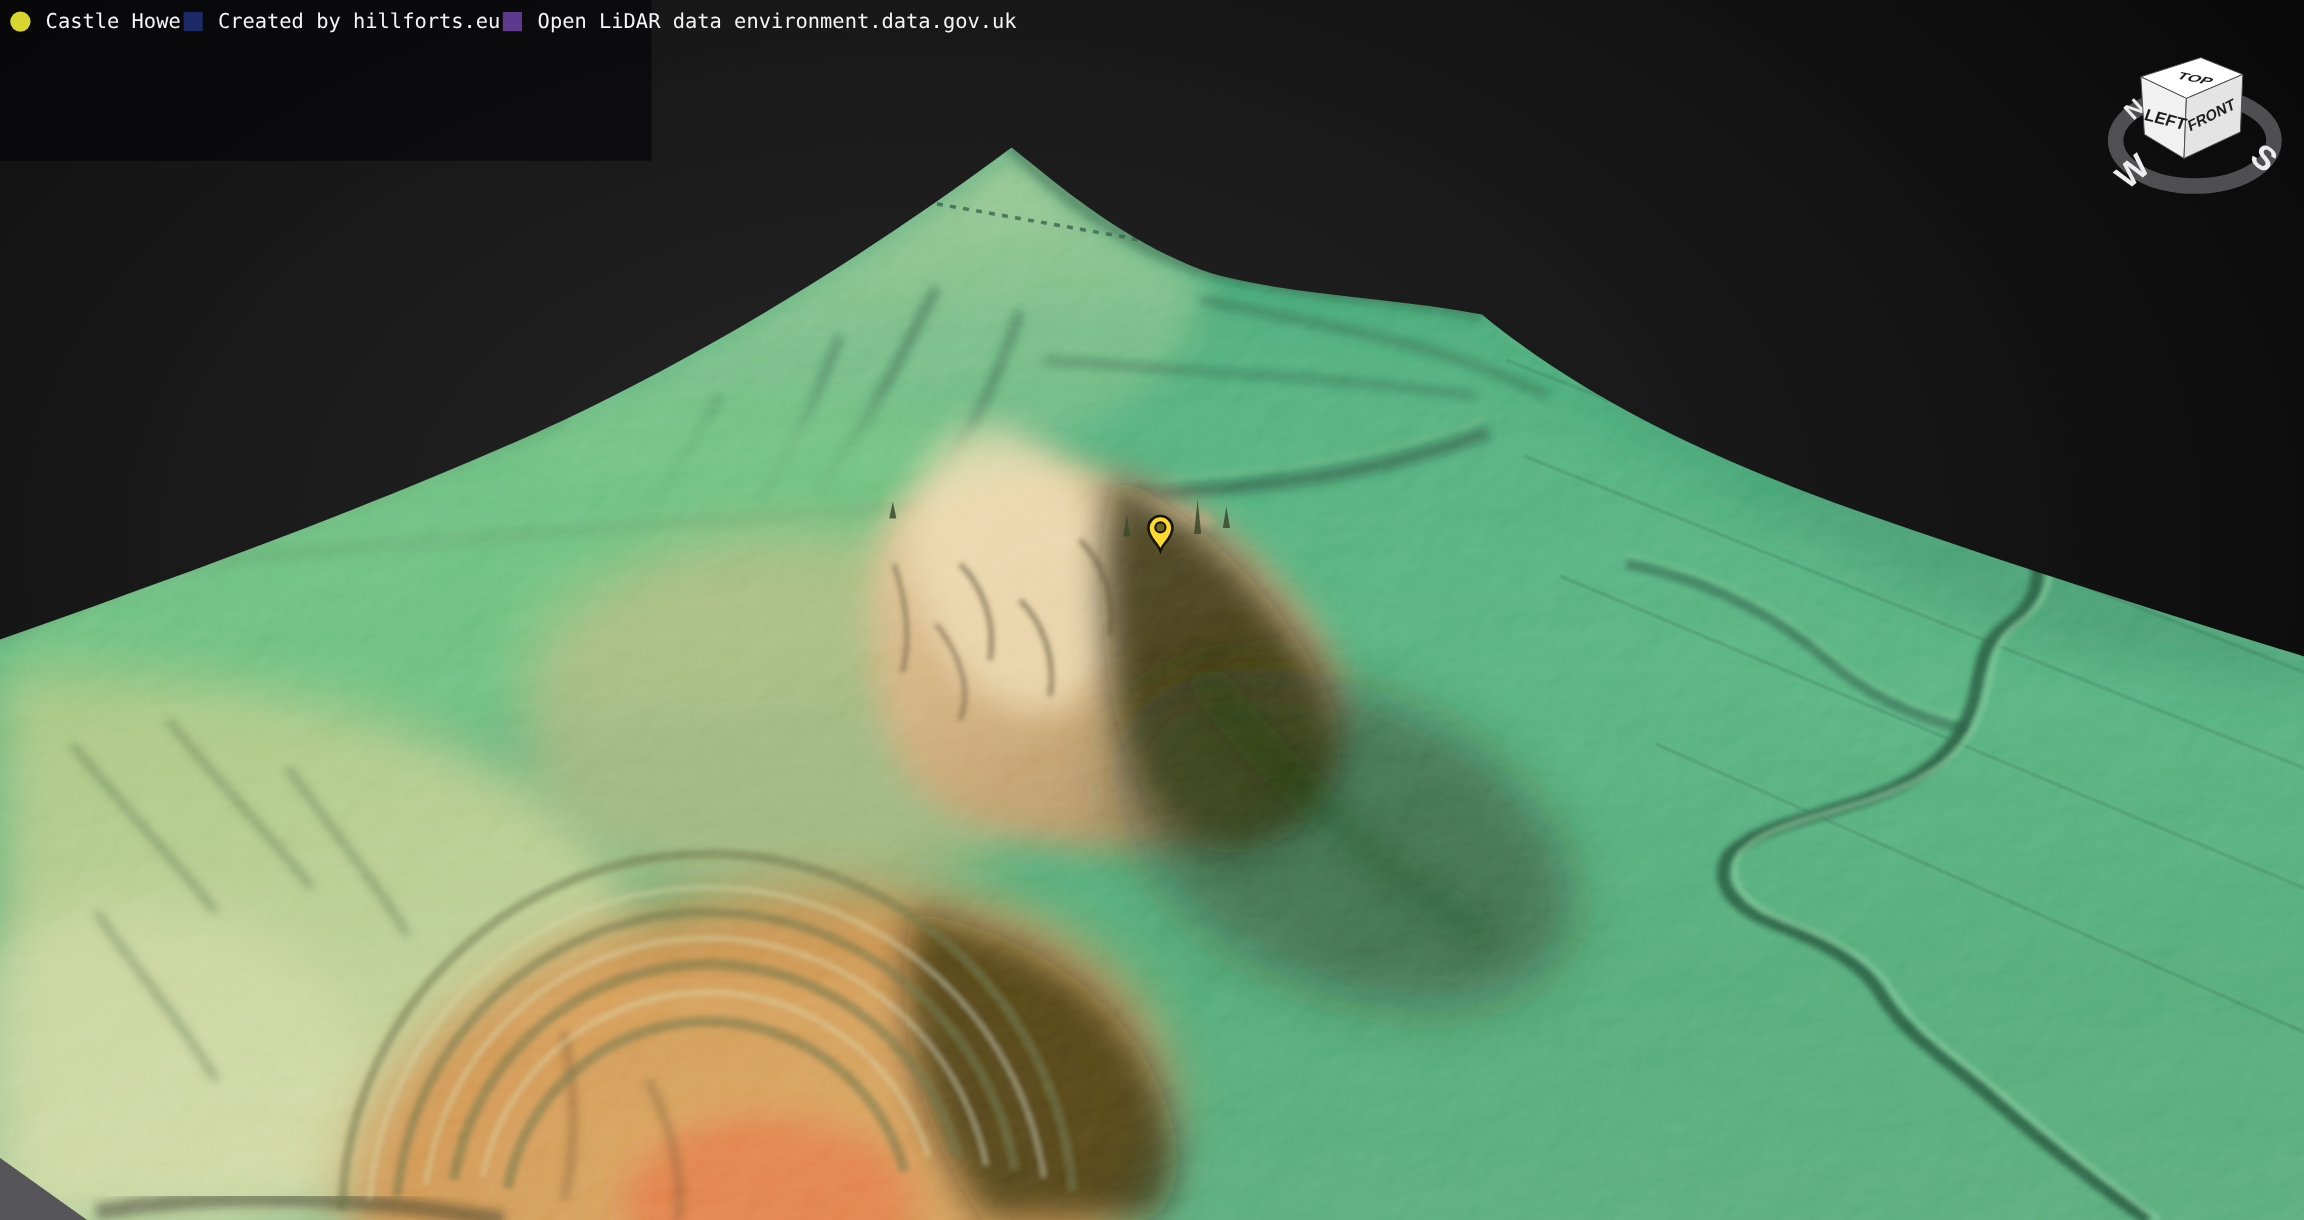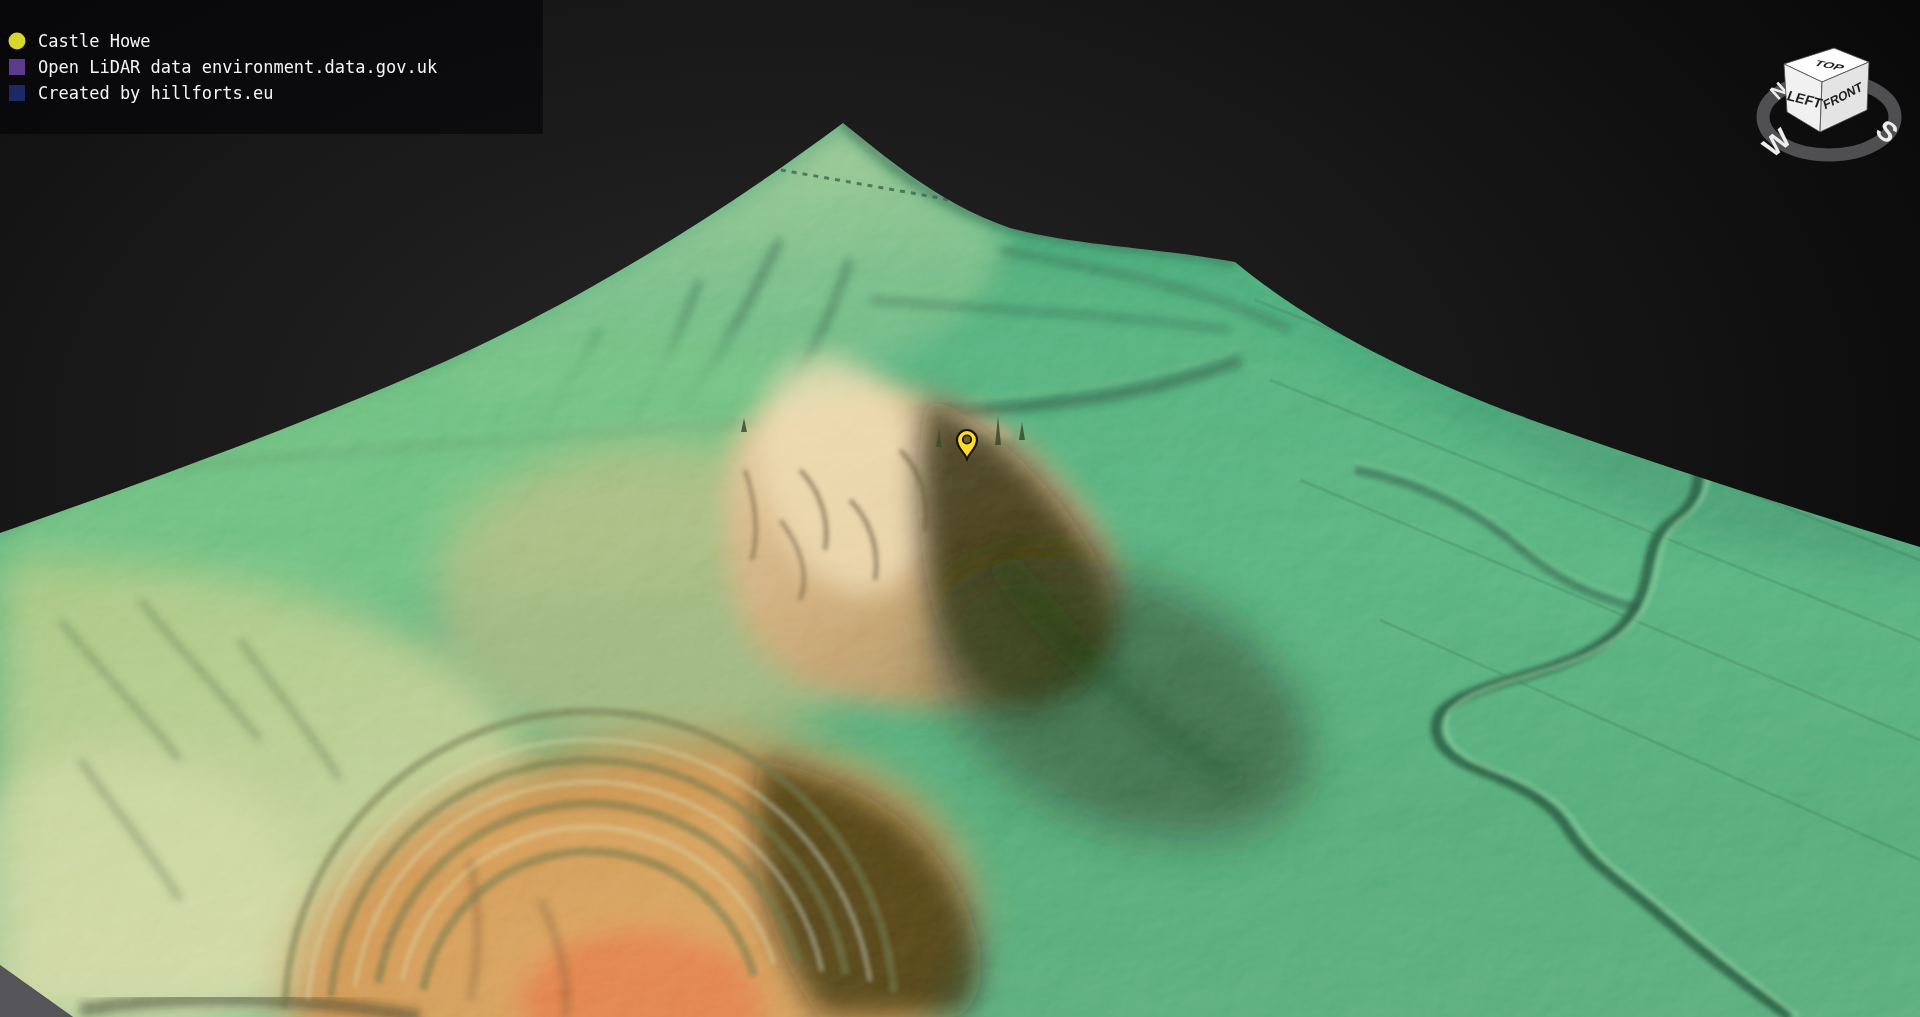--- a/index.html
+++ b/index.html
@@ -7,21 +7,21 @@
     position:relative;width:1920px;height:1017px;overflow:hidden;
     background:radial-gradient(ellipse 1500px 950px at 40% 44%, #272727 0%, #161616 52%, #050505 100%);
     font-family:"DejaVu Sans Mono","Liberation Mono",monospace;
   }
   .terrain-svg{position:absolute;left:0;top:0;}
   
   .legend{
     position:absolute;left:0;top:0;width:543px;height:134px;
     background:rgba(2,2,5,0.55);
     box-sizing:border-box;padding:5px 14px 5px 8px;
-    display:flex;flex-direction:column;gap:1px;justify-content:center;
+    display:flex;flex-direction:row;gap:1px;
   }
   .legend-row{display:flex;align-items:center;gap:12px;height:25px;}
   .legend-row .swatch{width:18px;height:18px;flex:0 0 18px;display:block;}
   .legend-label{color:#f5f5f5;font-size:17px;white-space:nowrap;}
   
   .viewcube{position:absolute;left:1742px;top:32px;width:192px;height:150px;cursor:pointer;}
   .viewcube text.face-label{font-family:"Liberation Sans","DejaVu Sans",sans-serif;font-weight:bold;fill:#1d1d1d;}
   .viewcube text.compass{font-family:"Liberation Sans","DejaVu Sans",sans-serif;font-weight:bold;fill:#ededed;}
 </style>
 </head>
@@ -225,29 +225,29 @@
 
   <div class="legend">
     <div class="legend-row">
       <svg class="swatch" width="18" height="18">
         <circle cx="9" cy="9" r="8.5" fill="#d6d62f"></circle>
       </svg>
       <span class="legend-label">Castle Howe</span>
     </div>
     <div class="legend-row">
       <svg class="swatch" width="18" height="18">
+        <rect x="1" y="1" width="16" height="16" fill="#1b2a66"></rect>
+      </svg>
+      <span class="legend-label">Created by hillforts.eu</span>
+    </div>
+    <div class="legend-row">
+      <svg class="swatch" width="18" height="18">
         <rect x="1" y="1" width="16" height="16" fill="#5e3a8e"></rect>
       </svg>
       <span class="legend-label">Open LiDAR data environment.data.gov.uk</span>
-    </div>
-    <div class="legend-row">
-      <svg class="swatch" width="18" height="18">
-        <rect x="1" y="1" width="16" height="16" fill="#1b2a66"></rect>
-      </svg>
-      <span class="legend-label">Created by hillforts.eu</span>
     </div>
   </div>
 
   <div class="viewcube">
     <svg width="192" height="150" viewBox="0 0 192 150">
 
       <ellipse cx="87" cy="85" rx="66" ry="38" fill="none" stroke="#5c5c5e" stroke-width="13" opacity="0.85"></ellipse>
 
       <text class="compass" x="0" y="0" font-size="20" text-anchor="middle" fill="#d5d5d5" transform="translate(41,64) rotate(-42)">N</text>
       <text class="compass" x="0" y="0" font-size="28" text-anchor="middle" transform="translate(41,118) rotate(-40)">W</text>

